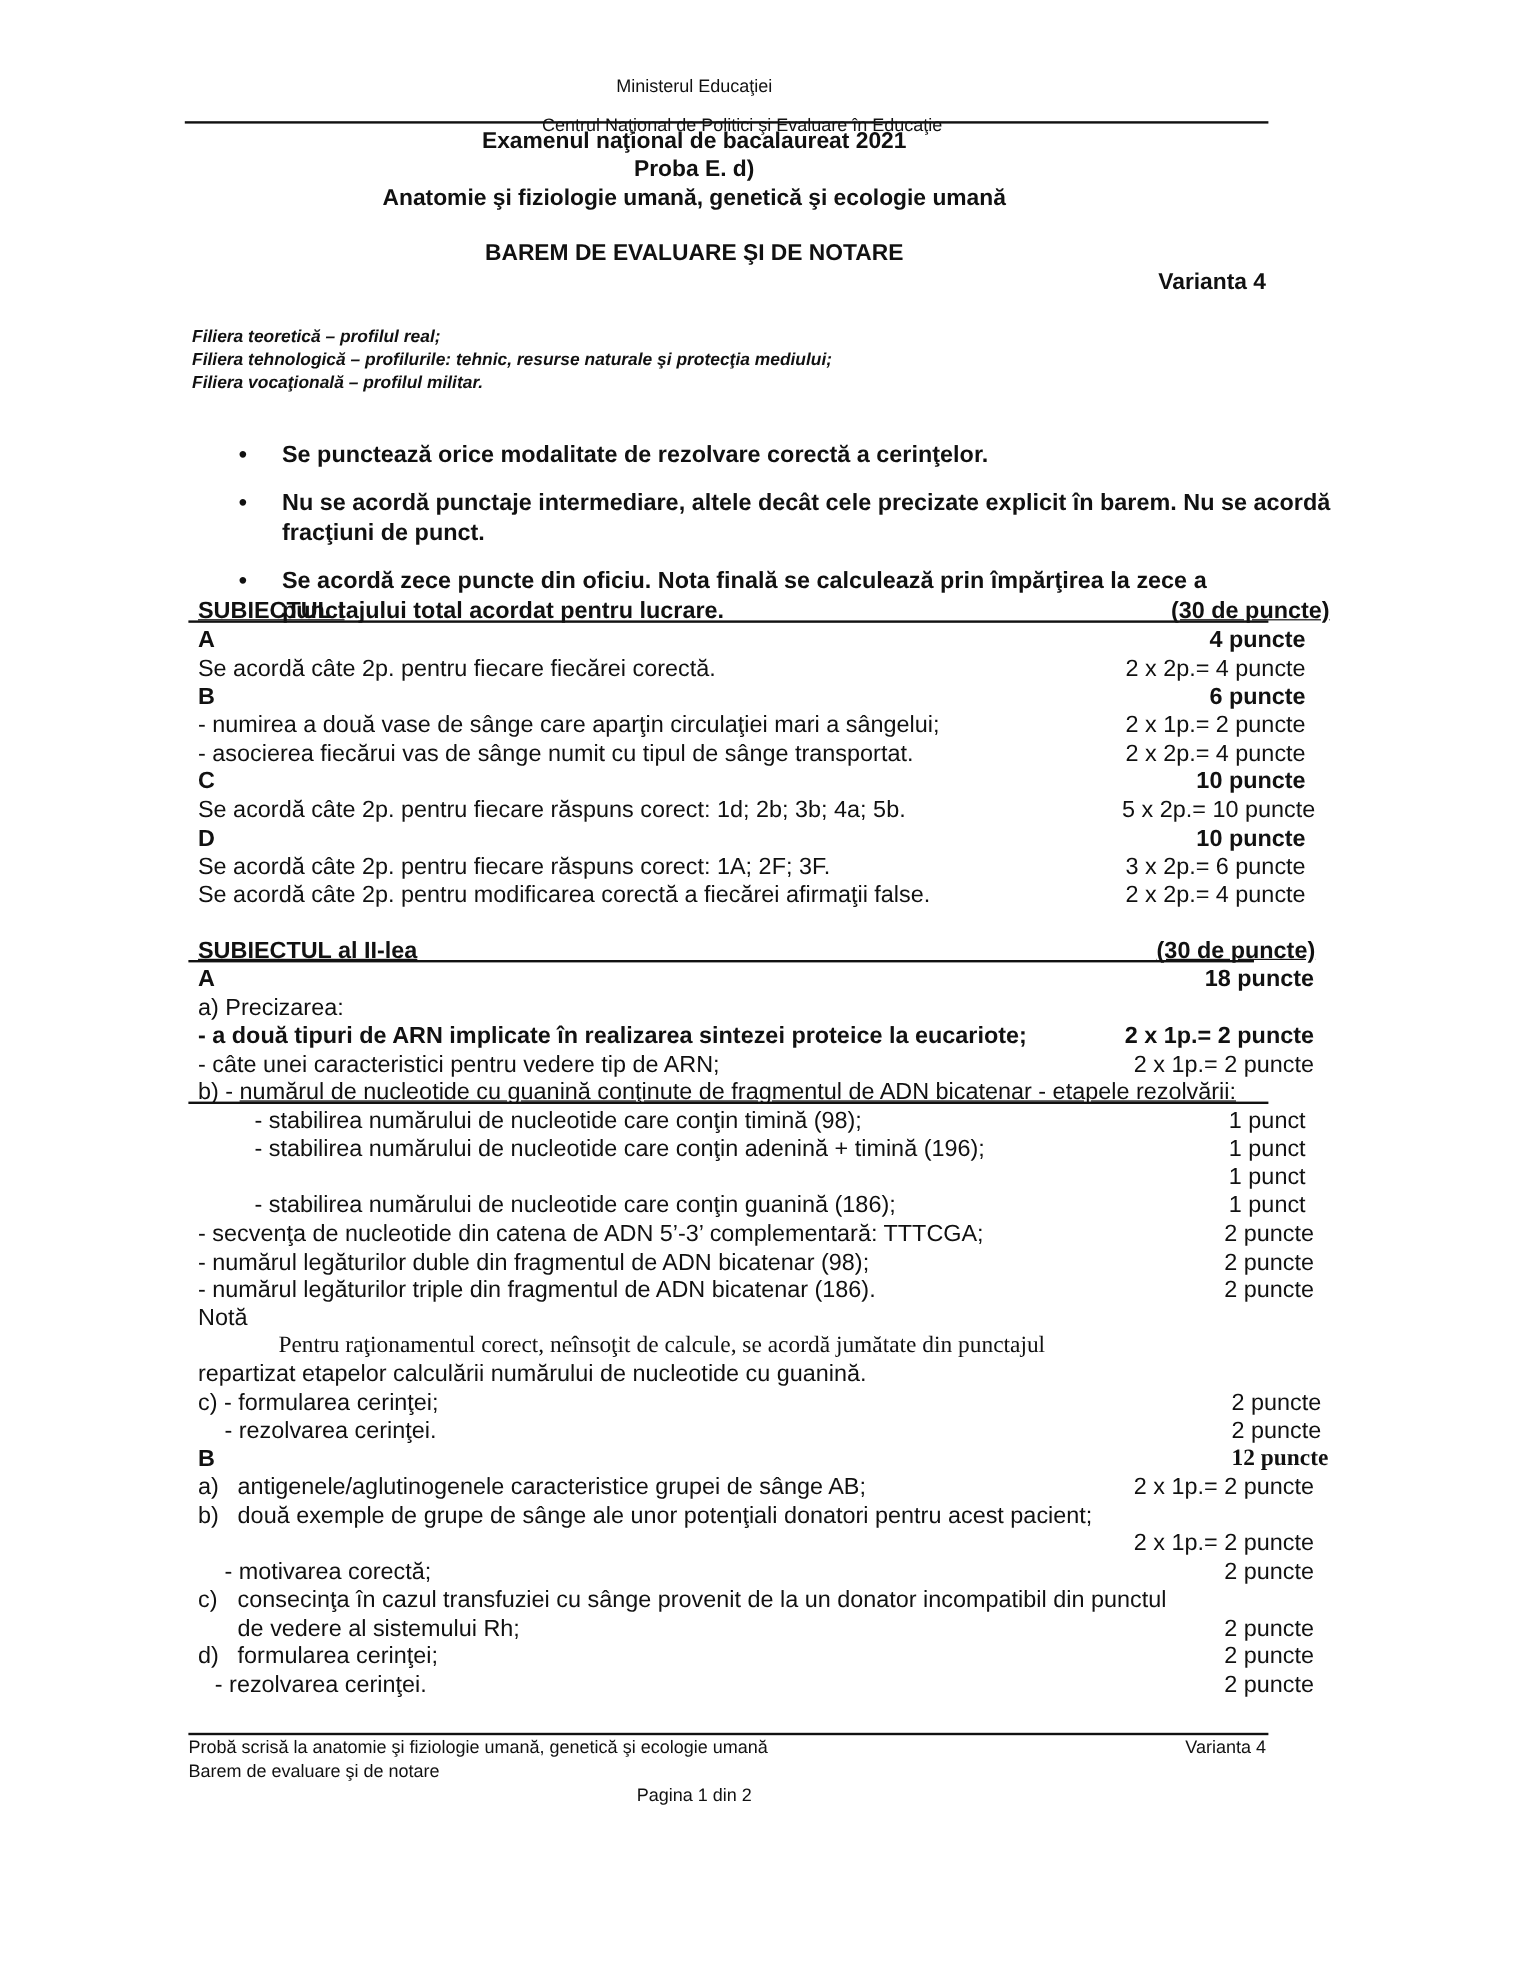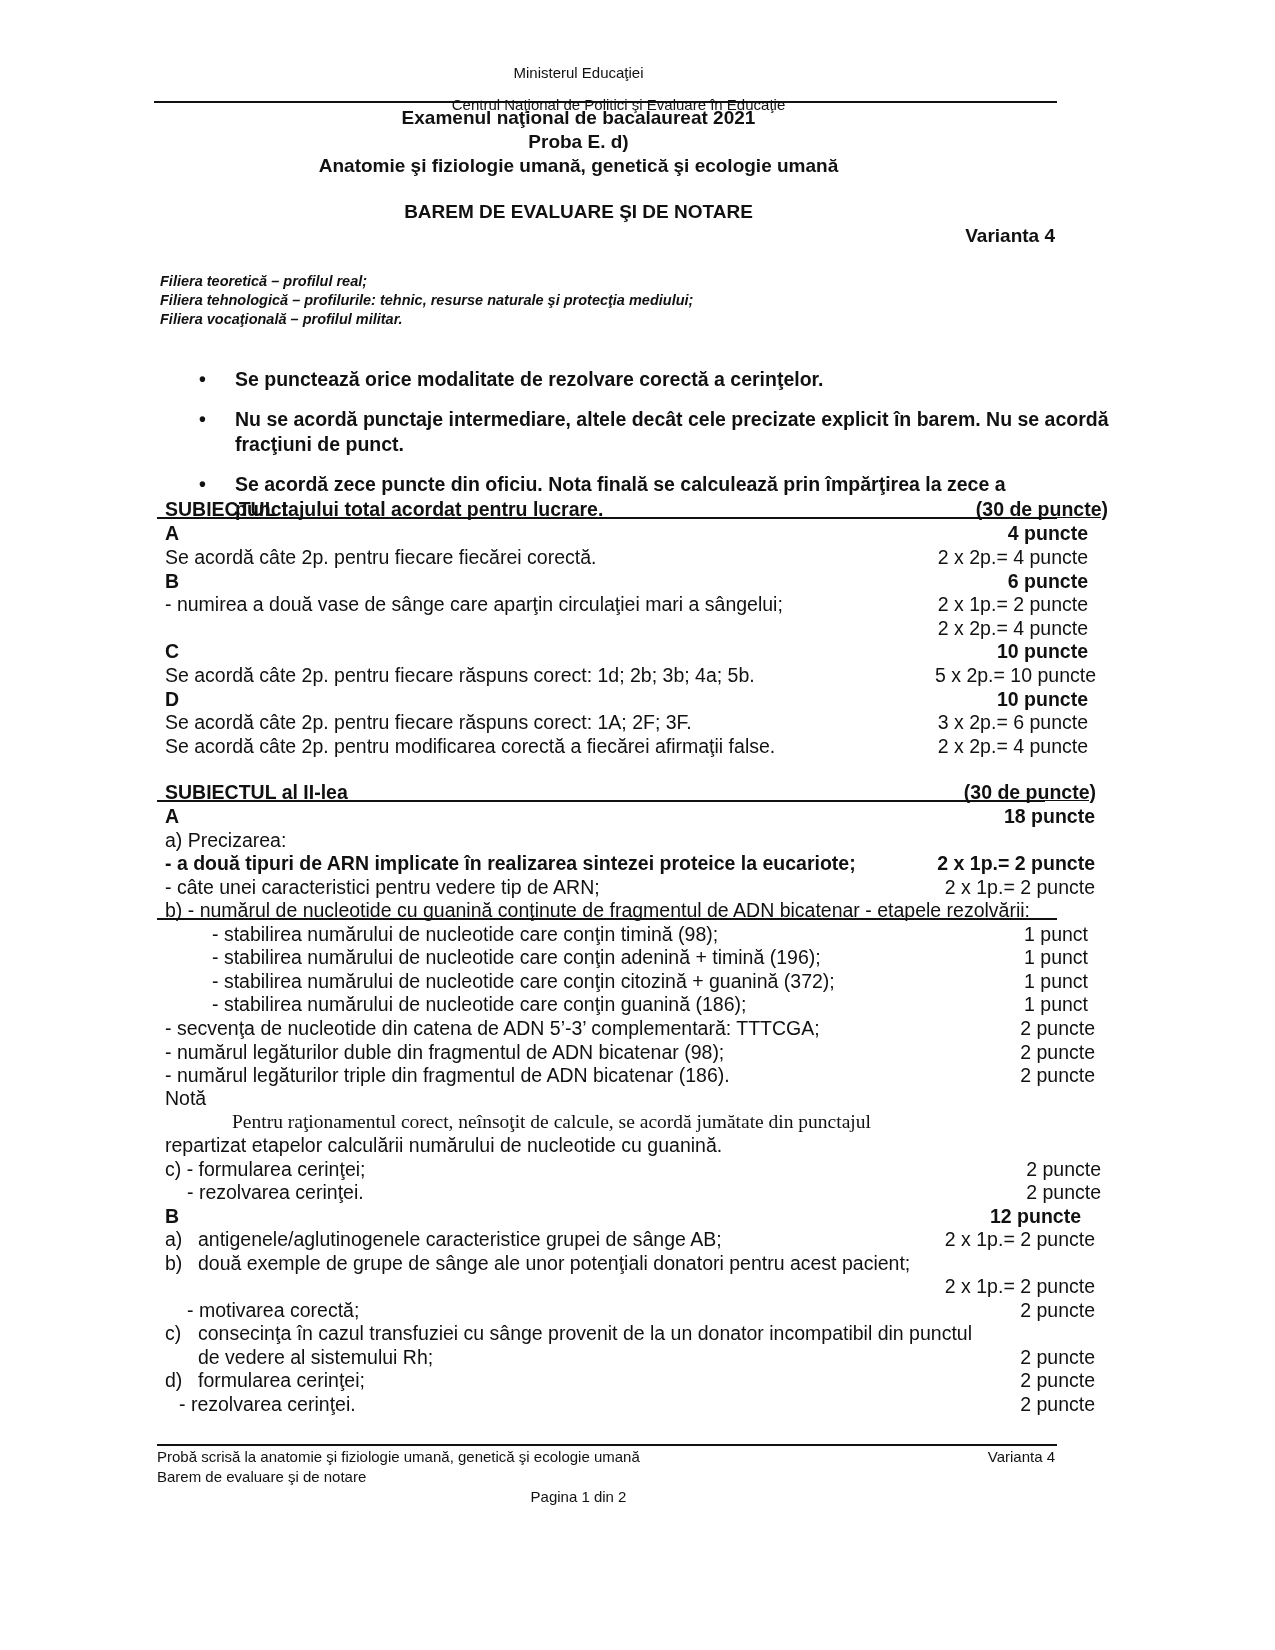--- a/index.html
+++ b/index.html
@@ -63,20 +63,21 @@
 
 <div class="row b" style="top:569px;">
   <span class="l">B</span>
   <span class="r" style="right:20px;">6 puncte</span>
 </div>
 <div class="row" style="top:592px;">
   <span class="l">- numirea a două vase de sânge care aparţin circulaţiei mari a sângelui;</span>
   <span class="r" style="right:20px;">2 x 1p.= 2 puncte</span>
 </div>
 <div class="row" style="top:616px;">
+  <span class="l">- asocierea fiecărui vas de sânge numit cu tipul de sânge transportat.</span>
   <span class="r" style="right:20px;">2 x 2p.= 4 puncte</span>
 </div>
 
 <div class="row b" style="top:639px;">
   <span class="l">C</span>
   <span class="r" style="right:20px;">10 puncte</span>
 </div>
 <div class="row" style="top:663px;">
   <span class="l">Se acordă câte 2p. pentru fiecare răspuns corect: 1d; 2b; 3b; 4a; 5b.</span>
   <span class="r" style="right:12px;">5 x 2p.= 10 puncte</span>
@@ -123,21 +124,20 @@
 
 <div class="row" style="top:922px;">
   <span class="l" style="left:47px;">- stabilirea numărului de nucleotide care conţin timină (98);</span>
   <span class="r" style="right:20px;">1 punct</span>
 </div>
 <div class="row" style="top:945px;">
   <span class="l" style="left:47px;">- stabilirea numărului de nucleotide care conţin adenină + timină (196);</span>
   <span class="r" style="right:20px;">1 punct</span>
 </div>
 <div class="row" style="top:969px;">
-  <span class="l" style="left:47px;">- stabilirea numărului de nucleotide care conţin citozină + guanină (372);</span>
   <span class="r" style="right:20px;">1 punct</span>
 </div>
 <div class="row" style="top:992px;">
   <span class="l" style="left:47px;">- stabilirea numărului de nucleotide care conţin guanină (186);</span>
   <span class="r" style="right:20px;">1 punct</span>
 </div>
 <div class="row" style="top:1016px;">
   <span class="l">- secvenţa de nucleotide din catena de ADN 5’-3’ complementară: TTTCGA;</span>
   <span class="r" style="right:13px;">2 puncte</span>
 </div>
@@ -162,21 +162,21 @@
   <span class="l">c) - formularea cerinţei;</span>
   <span class="r" style="right:7px;">2 puncte</span>
 </div>
 <div class="row" style="top:1180px;">
   <span class="l" style="left:22px;">- rezolvarea cerinţei.</span>
   <span class="r" style="right:7px;">2 puncte</span>
 </div>
 
 <div class="row b" style="top:1204px;">
   <span class="l">B</span>
-  <span class="r" style="right:27px;">12 puncte</span>
+  <span class="r" style="right:1px;font-family:Liberation Serif, serif;">12 puncte</span>
 </div>
 <div class="row" style="top:1227px;">
   <span class="l">a)</span>
   <span class="l" style="left:33px;">antigenele/aglutinogenele caracteristice grupei de sânge AB;</span>
   <span class="r" style="right:13px;">2 x 1p.= 2 puncte</span>
 </div>
 <div class="row" style="top:1251px;">
   <span class="l">b)</span>
   <span class="l" style="left:33px;">două exemple de grupe de sânge ale unor potenţiali donatori pentru acest pacient;</span>
 </div>

